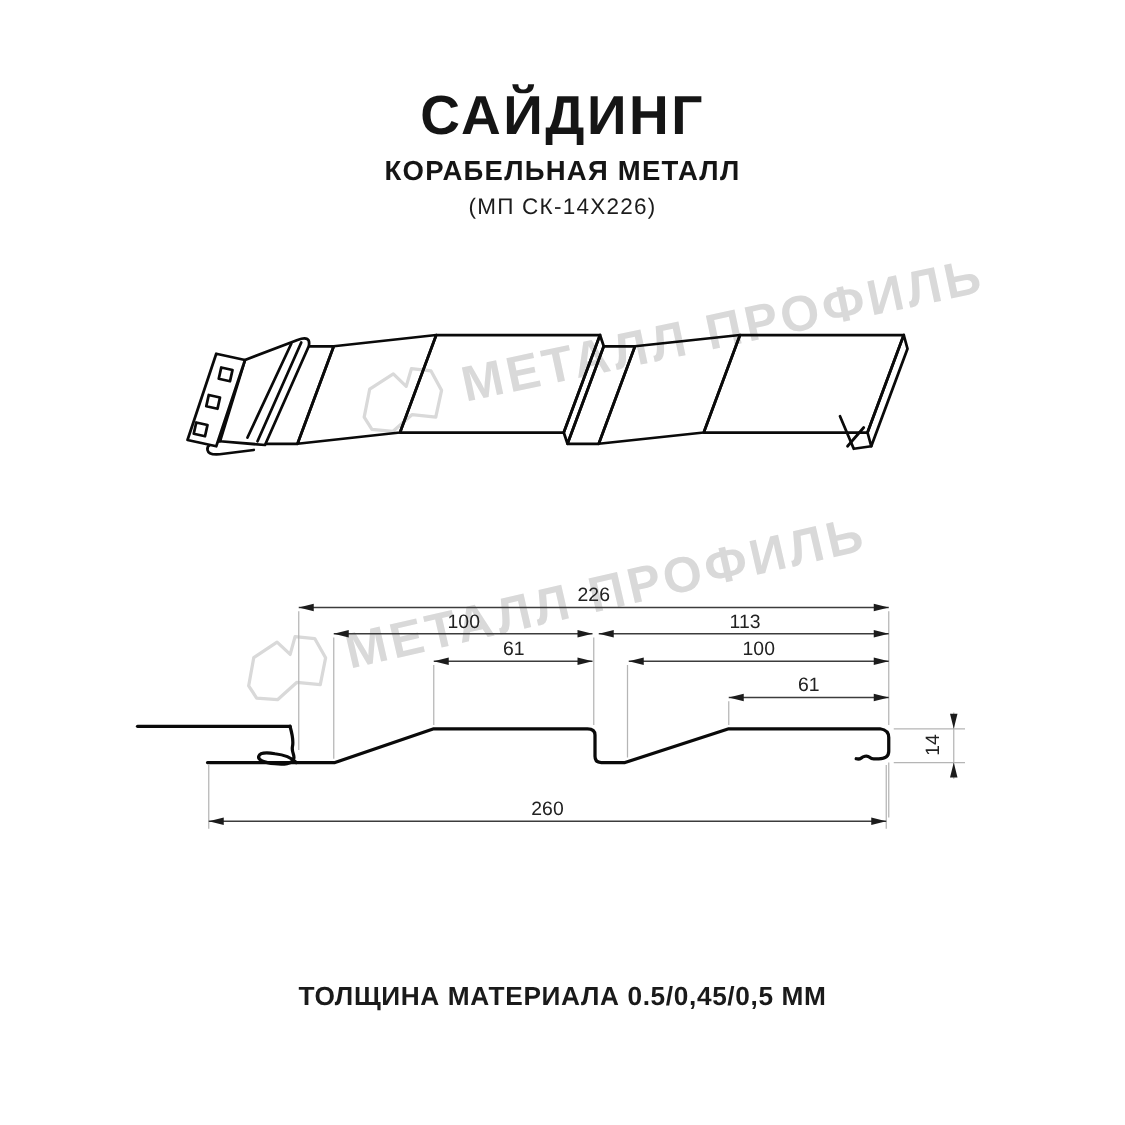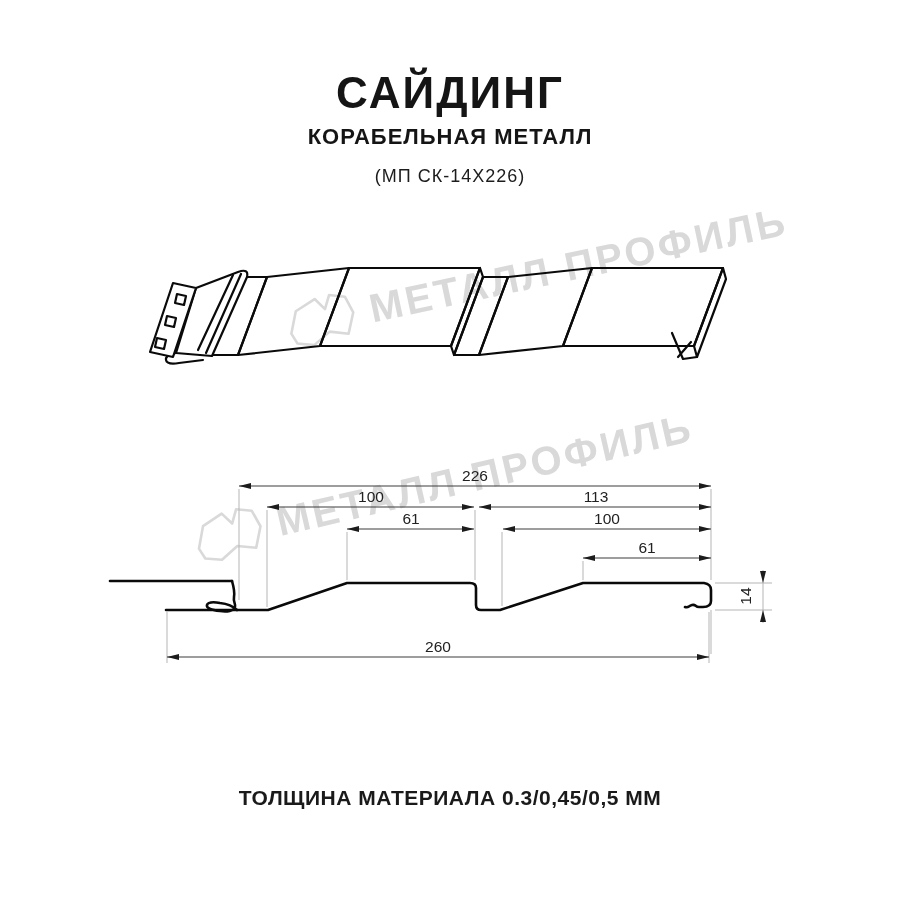--- a/index.html
+++ b/index.html
@@ -2,21 +2,21 @@
 <html style="--wm: #d9d9d9;"><head>
 <meta charset="utf-8">
 <style>
   html,body{margin:0;padding:0;background:#ffffff;}
   #page{position:relative;width:900px;height:900px;background:#fff;overflow:hidden;
         font-family:"Liberation Sans", sans-serif;}
   
   .hdr{position:absolute;left:0;right:0;top:70px;text-align:center;color:#151515;z-index:3;}
   .hdr .title{font-size:44px;font-weight:700;letter-spacing:2px;line-height:1.05;}
   .hdr .subtitle{font-size:22px;font-weight:700;letter-spacing:1px;margin-top:8px;}
-  .hdr .code{font-size:18px;font-weight:400;letter-spacing:1px;margin-top:16px;color:#1c1c1c;}
+  .hdr .code{font-size:18px;font-weight:400;letter-spacing:1px;margin-top:5px;color:#1c1c1c;}
   
   .wm{position:absolute;display:flex;align-items:flex-end;gap:14px;z-index:1;
       transform-origin:0 100%;pointer-events:none;}
   .wm .wm-text{font-size:40px;font-weight:700;letter-spacing:3px;color:var(--wm,#d9d9d9);
       white-space:nowrap;line-height:1;padding-bottom:10px;}
   
   .d3{position:absolute;left:140px;top:245px;z-index:2;}
   .sect{position:absolute;left:100px;top:460px;z-index:2;}
   .ln{stroke:#0a0a0a;stroke-width:2.2;fill:none;stroke-linejoin:round;stroke-linecap:round;}
   .face{fill:none;}
@@ -165,15 +165,15 @@
     </g>
 
     <g>
       <path class="dim" d="M67,197 H609"></path>
       <polygon class="arr" points="67,197 79,194 79,200"></polygon>
       <polygon class="arr" points="609,197 597,194 597,200"></polygon>
       <text class="dimtxt" x="338" y="192" text-anchor="middle">260</text>
     </g>
   </svg>
 
-  <div class="foot">ТОЛЩИНА МАТЕРИАЛА 0.3/0,45/0,5 ММ</div>
+  <div class="foot">ТОЛЩИНА МАТЕРИАЛА 0.5/0,45/0,5 ММ</div>
 
 </div>
 
 </body></html>

